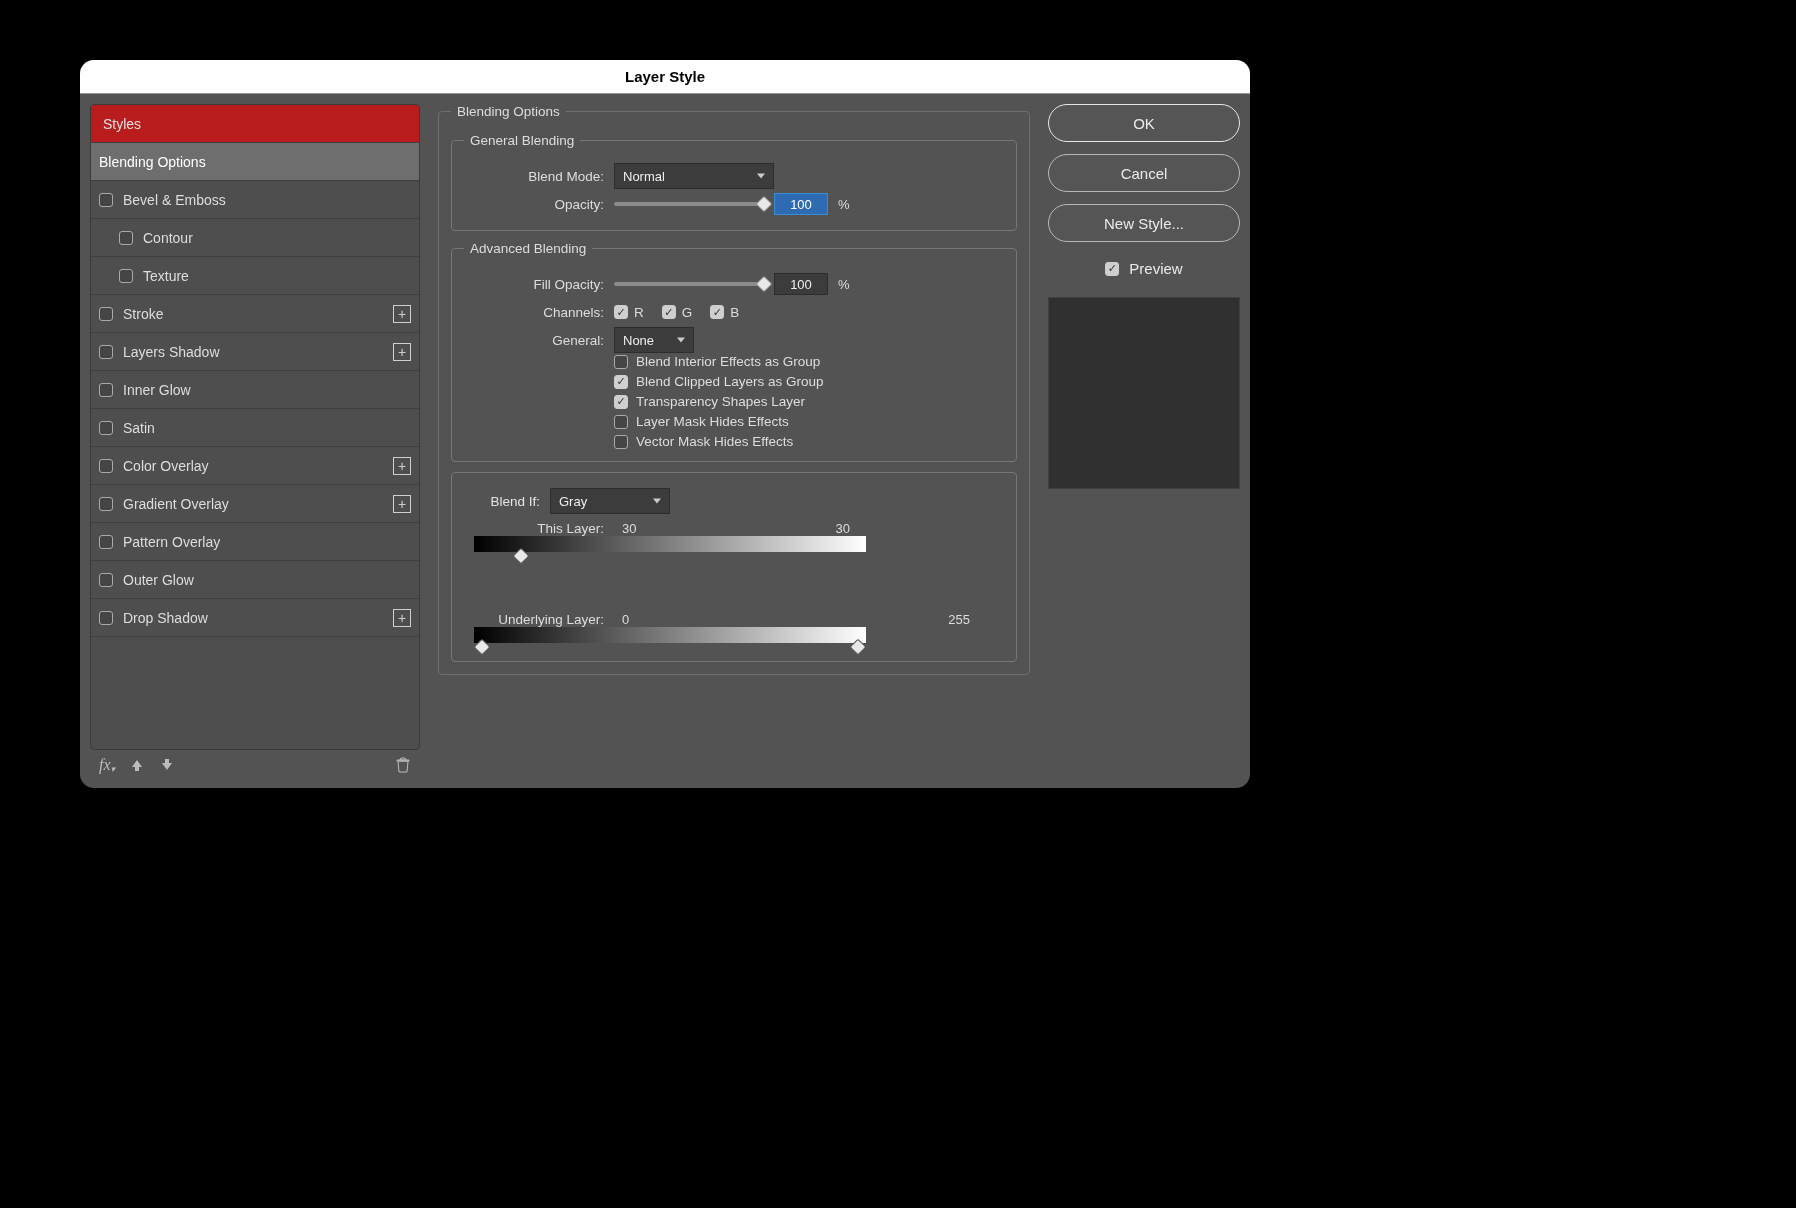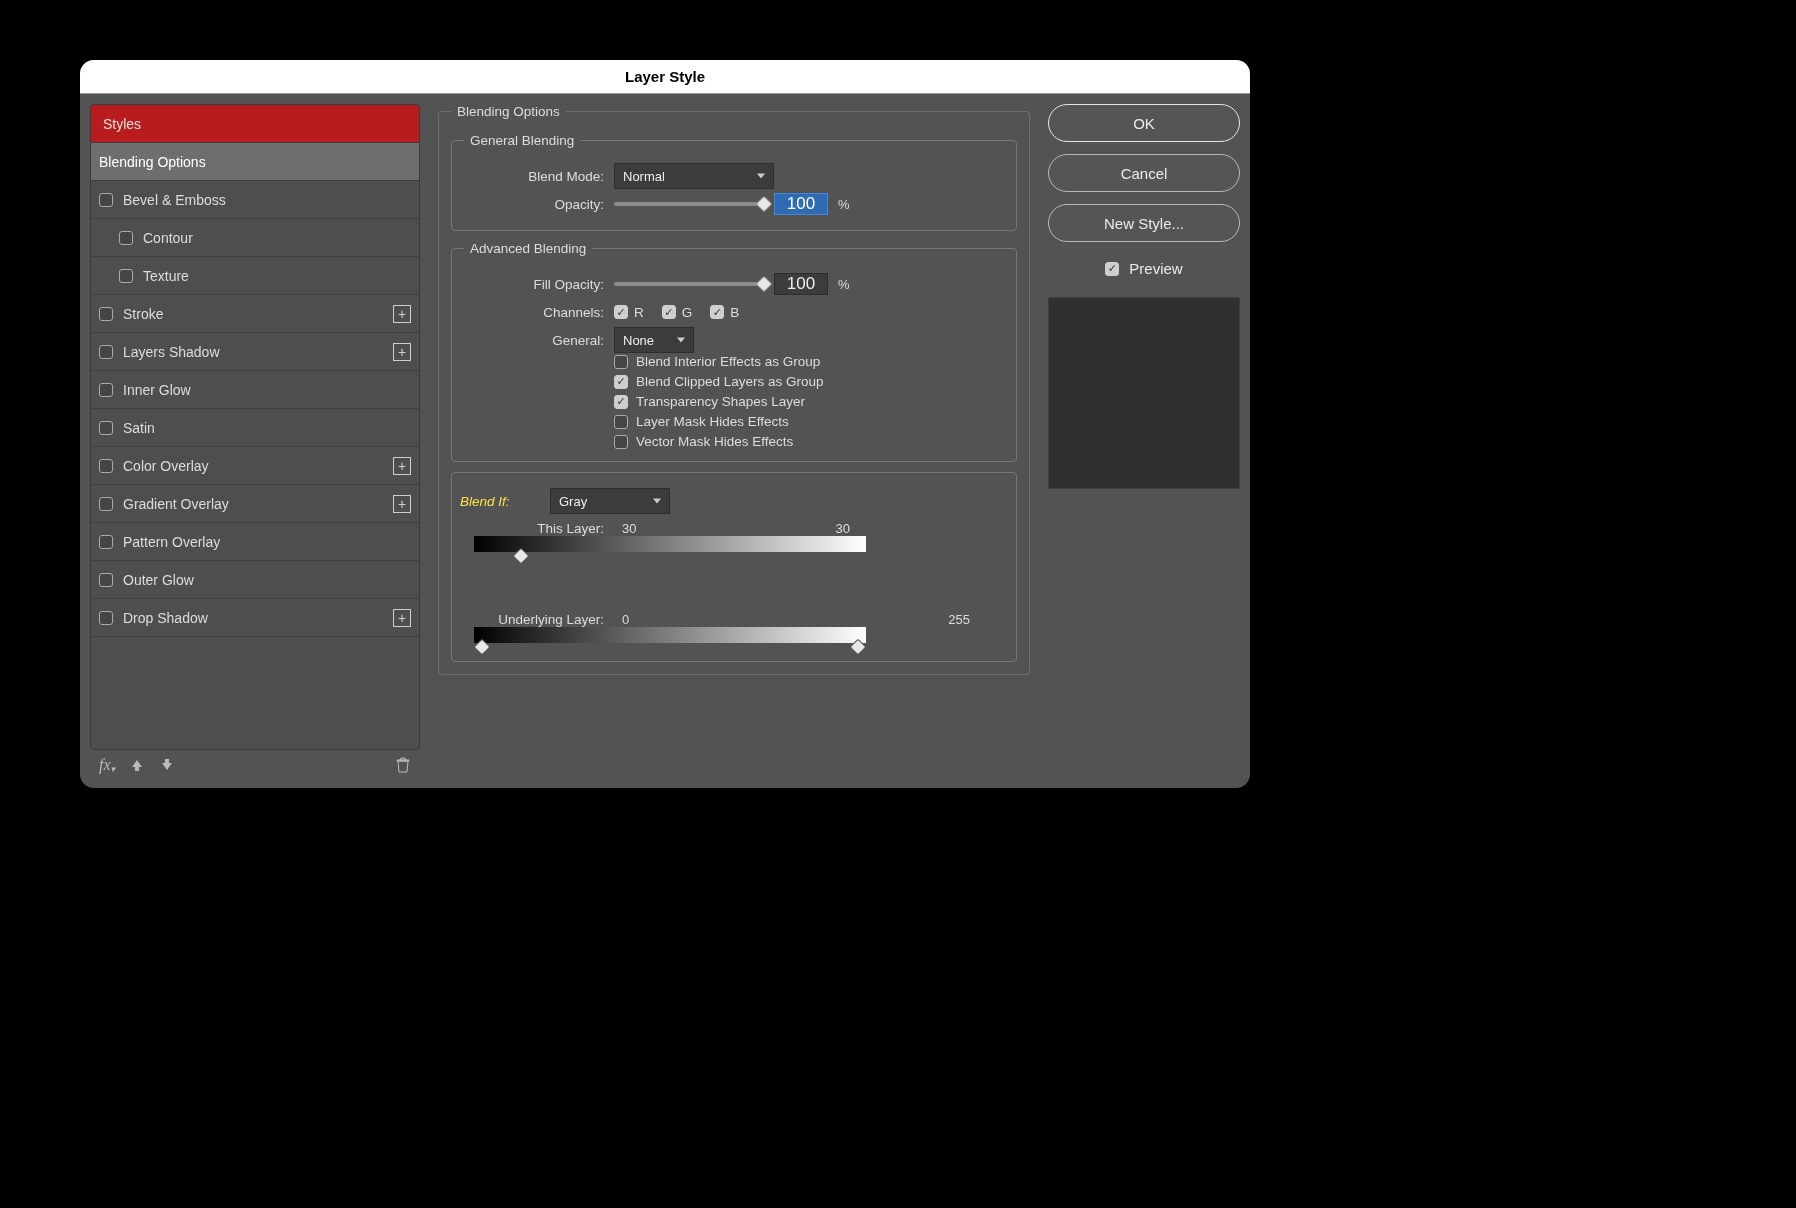--- a/index.html
+++ b/index.html
@@ -24,21 +24,21 @@
 fieldset { border: 1px solid #6e6e6e; border-radius: 4px; padding: 14px 12px 12px 12px; margin-bottom: 12px; }
 fieldset > legend { color: #ddd; font-size: 13.5px; padding: 0 6px; }
 fieldset.inner { border: 1px solid #767676; margin: 0; }
 .row { display: flex; align-items: center; height: 28px; gap: 10px; font-size: 13.5px; color: #ddd; }
 .lab { width: 140px; text-align: right; color: #ddd; }
 .select { background: #3c3c3c; border: 1px solid #2d2d2d; color: #eee; border-radius: 0; height: 26px; min-width: 160px; padding: 0 22px 0 8px; font-size: 13px; position: relative; display: inline-flex; align-items: center; }
 .select.small { min-width: 80px; }
 .select::after { content: ""; position: absolute; right: 8px; top: 50%; width: 0; height: 0; border-left: 4px solid transparent; border-right: 4px solid transparent; border-top: 5px solid #ccc; transform: translateY(-50%); }
 .track { flex: 0 0 150px; height: 4px; background: #8c8c8c; border-radius: 2px; position: relative; }
 .track .thumb { position: absolute; top: -4px; width: 12px; height: 12px; background: #e8e8e8; border: 1px solid #888; transform: translateX(-50%) rotate(45deg); border-radius: 2px; }
-.numbox { width: 54px; height: 22px; background: #3c3c3c; border: 1px solid #2d2d2d; color: #eee; text-align: center; font-size: 17px; padding: 9px 4px; }
+.numbox { width: 54px; height: 22px; background: #3c3c3c; border: 1px solid #2d2d2d; color: #eee; text-align: center; font-size: 13px; padding: 9px 4px; }
 .numbox.sel { border: 1.5px solid #3b8bd6; background: #2f6bb3; color: #fff; }
 .pct { color: #ddd; font-size: 13px; }
 .channels { display: inline-flex; align-items: center; gap: 18px; }
 .channels .ch { display: inline-flex; align-items: center; gap: 6px; }
 .opts-col { display: flex; flex-direction: column; gap: 5px; margin-left: 150px; }
 .opt { display: flex; align-items: center; gap: 8px; color: #ddd; font-size: 13.5px; }
 .gradbar { height: 16px; background: linear-gradient(to right, #000, #fff); position: relative; flex: 1; }
 .gradbar .marker { position: absolute; bottom: -10px; width: 12px; height: 12px; background: #e8e8e8; border: 1px solid #555; transform: translateX(-50%) rotate(45deg); border-radius: 2px; }
 .blendif-row { display: flex; align-items: center; gap: 12px; margin-left: 10px; margin-top: 48px; }
 .blendif-lab { width: 130px; text-align: right; color: #ddd; font-size: 13.5px; }
@@ -228,21 +228,21 @@
                 <span class="chk"></span>
                 <span>Vector Mask Hides Effects</span>
               </div>
           </div>
         </fieldset>
 
         <div style="height:10px"></div>
 
         <fieldset class="inner" style="padding-bottom:6px;">
           <div class="row" style="margin-left:-4px;">
-            <span style="width:80px;text-align:left;color:#fde047;font-style:italic;">Blend If:</span>
+            <span style="width:80px;text-align:right;color:#e5e5e5;">Blend If:</span>
             <span class="select" style="min-width:120px">
                 <span>Gray</span>
               </span>
           </div>
           <div class="blendif-row" style="margin-top:6px;">
             <span class="blendif-lab">This Layer:</span>
             <span class="blendif-vals">
               <span>30</span>
               <span style="margin-right:120px">30</span>
             </span>

